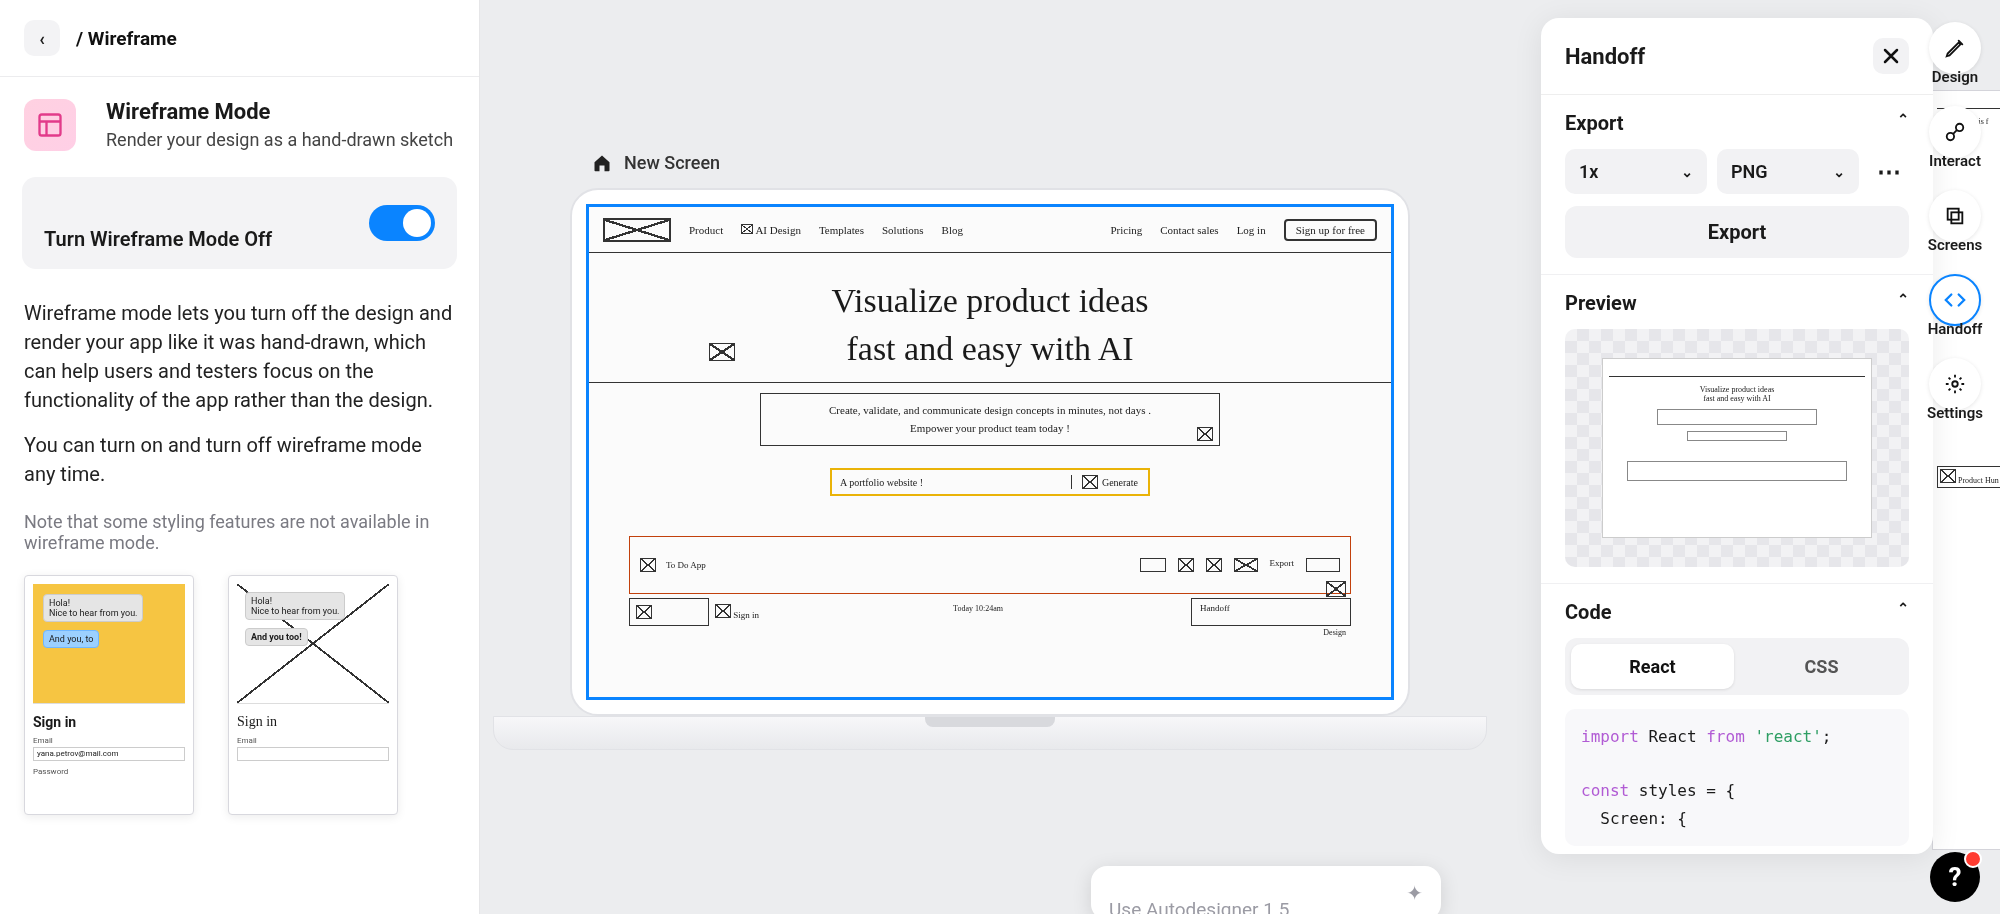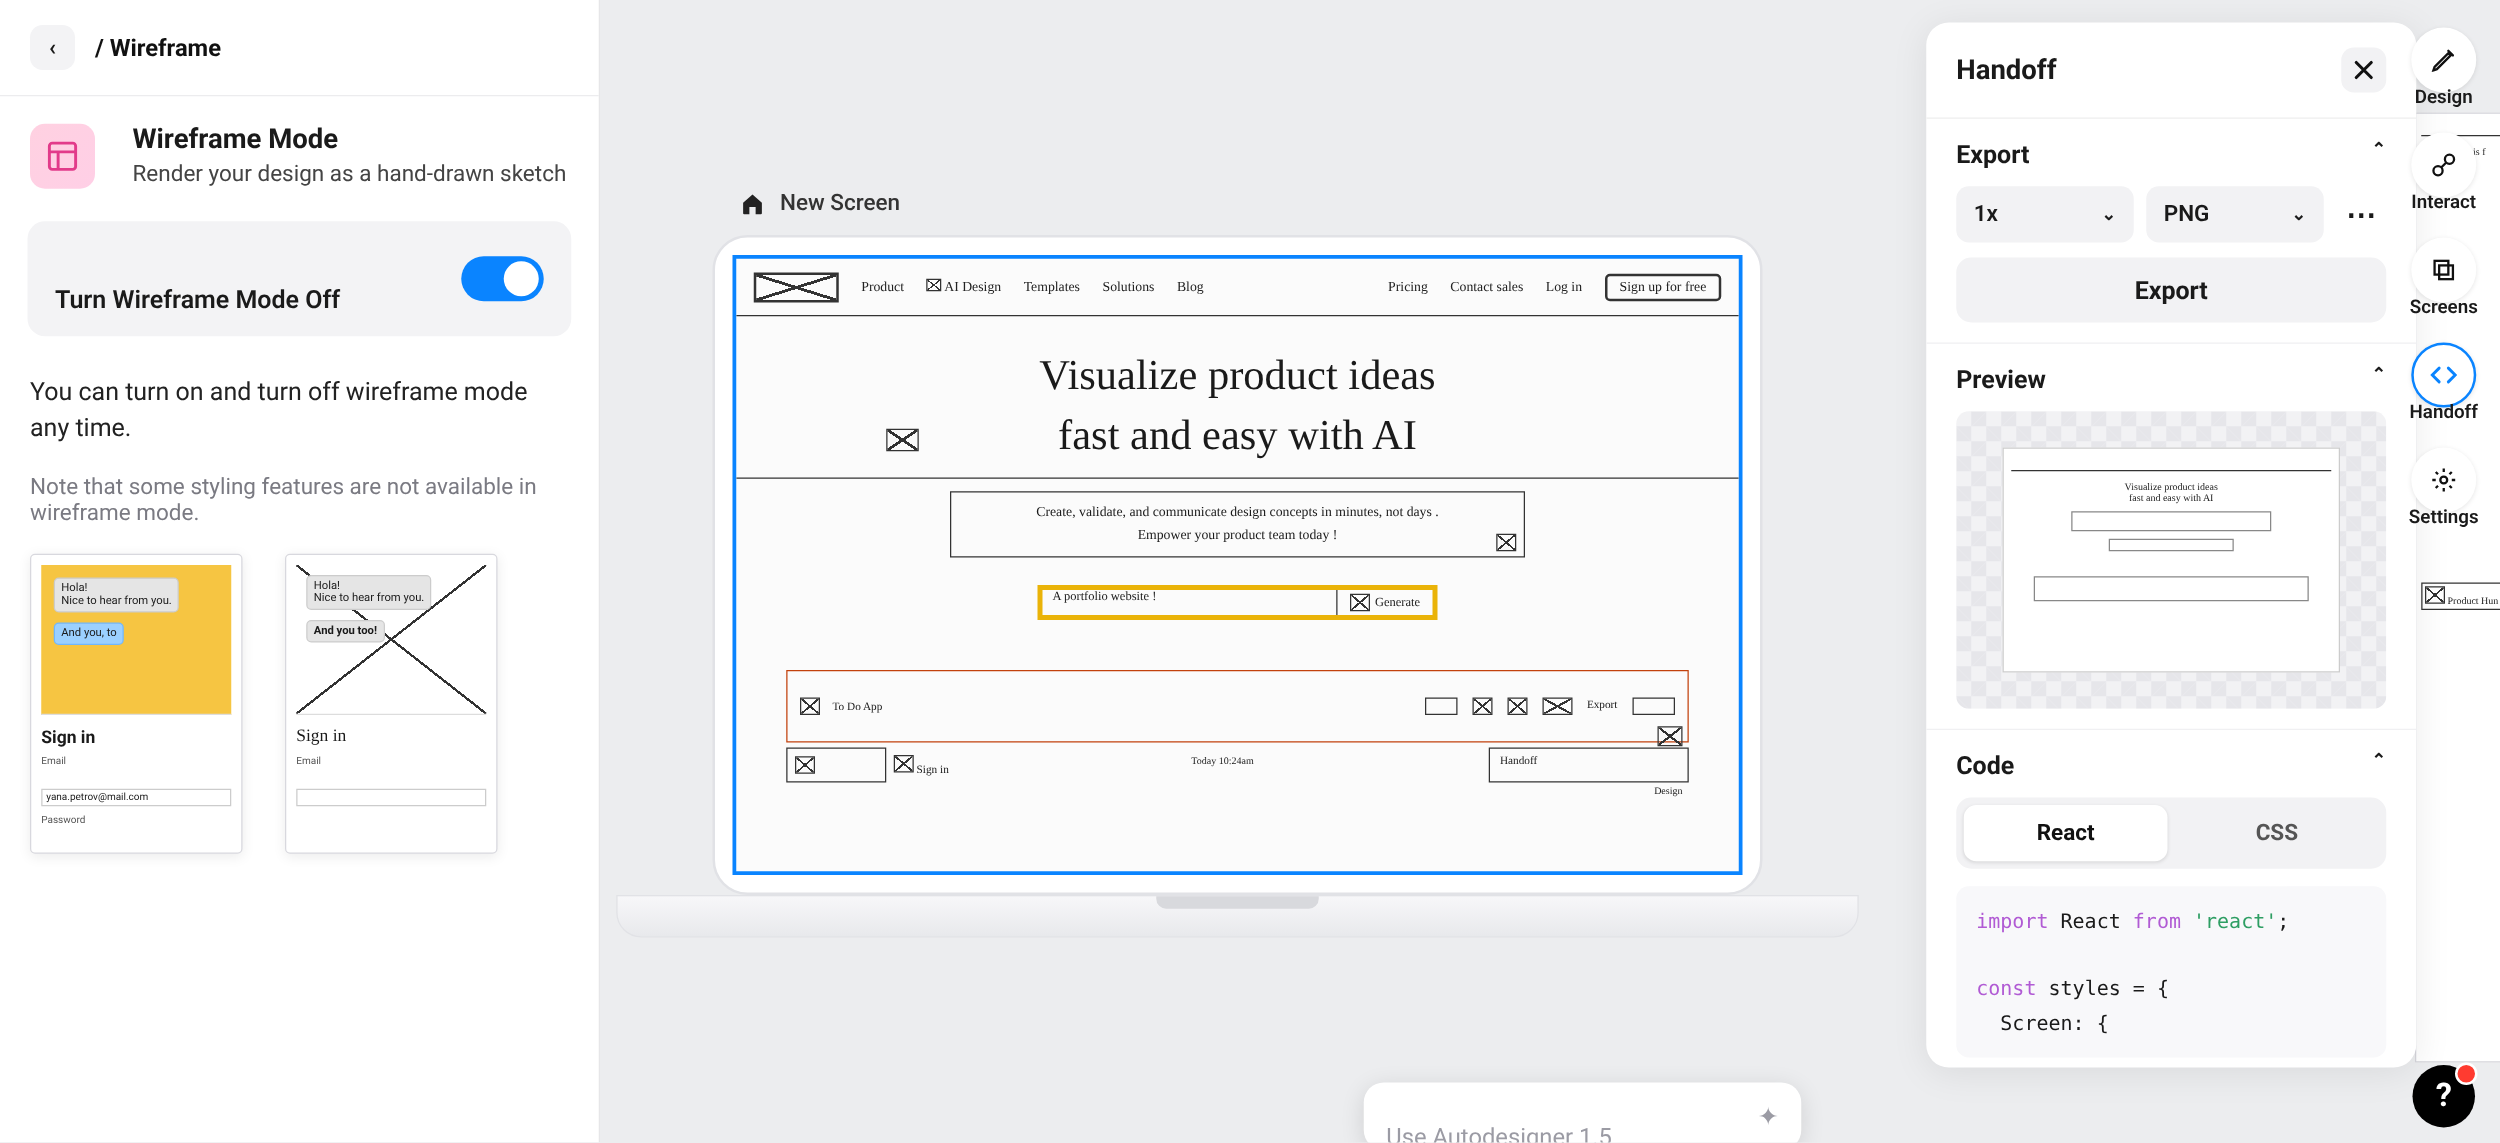--- a/index.html
+++ b/index.html
@@ -129,21 +129,21 @@
 }
 .th-bubble {
   background: #e5e5e5; border: 1px solid #ccc;
   border-radius: 4px; padding: 3px 5px;
   font-size: 9px; margin-bottom: 8px;
   display:inline-block;
 }
 .th-bubble.blue { background:#9bd0ff; border-color:#6fb7ff; }
 .th-signin { font-size: 14px; font-weight: 700; margin: 10px 0 4px; }
 .th-field-label { font-size: 8px; color:#555; margin-top:6px;}
-.th-field { border:1px solid #ccc; height:14px; margin-top:18px; font-size:8px; padding:1px 3px;}
+.th-field { border:1px solid #ccc; height:14px; margin-top:2px; font-size:8px; padding:1px 3px;}
 
 
 .canvas {
   position:absolute;
   left: 480px; right: 0; top:0; bottom:0;
 }
 .home-row {
   position:absolute;
   left: 112px; top: 152px;
   display:flex; align-items:flex-end; gap:12px;
@@ -218,22 +218,22 @@
 .wf-sub {
   width: 460px; margin: 10px auto 0;
   border: 1px solid #333;
   padding: 8px; font-size: 11px; text-align:center;
   line-height:1.6;
   position:relative;
 }
 .wf-sub .envr { position:absolute; right:6px; bottom:4px; }
 .wf-input-row {
   width: 320px; margin: 22px auto 0;
-  border: 4px solid #eab308; height: 28px;
-  display:flex; font-size:10px;
+  border: 2px solid #eab308; height: 28px;
+  display:flex; align-items:center; font-size:10px;
 }
 .wf-input-row .field { flex:1; padding:0 8px;}
 .wf-input-row .gen { border-left:1px solid #333; padding:0 10px; display:flex; align-items:center; gap:4px;}
 .ximg {
   width:16px;height:14px;border:1.5px solid #333;
   background:
     linear-gradient(to top right, transparent 46%, #333 46%, #333 54%, transparent 54%),
     linear-gradient(to top left, transparent 46%, #333 46%, #333 54%, transparent 54%);
   display:inline-block;
 }
@@ -399,20 +399,21 @@
       <div class="mode-title">Wireframe Mode</div>
       <div class="mode-desc">Render your design as a hand-drawn sketch</div>
     </div>
   </div>
 
   <div class="toggle-row">
     <div class="toggle-label">Turn Wireframe Mode Off</div>
     <div class="toggle"></div>
   </div>
 
+  <div class="explain">Wireframe mode lets you turn off the design and render your app like it was hand-drawn, which can help users and testers focus on the functionality of the app rather than the design.</div>
   <div class="explain">You can turn on and turn off wireframe mode any time.</div>
   <div class="note">Note that some styling features are not available in wireframe mode.</div>
 
   <div class="thumbs">
     <div class="thumb colored">
       <div class="th-top">
         <div class="th-bubble"><span>Hola!</span><br><span>Nice to hear from you.</span></div><br>
         <div class="th-bubble blue">And you, to</div>
       </div>
       <div class="th-signin">Sign in</div>

